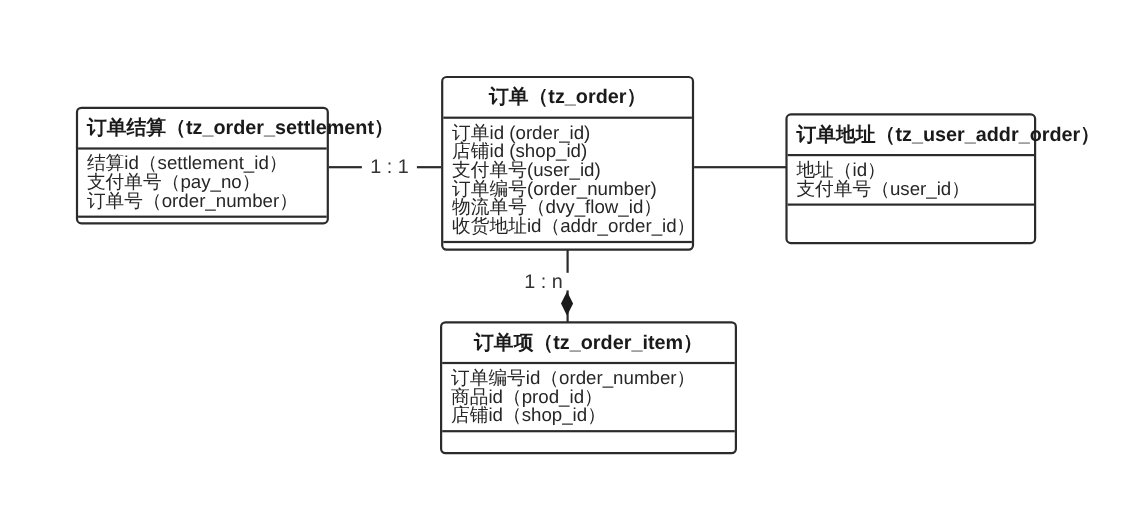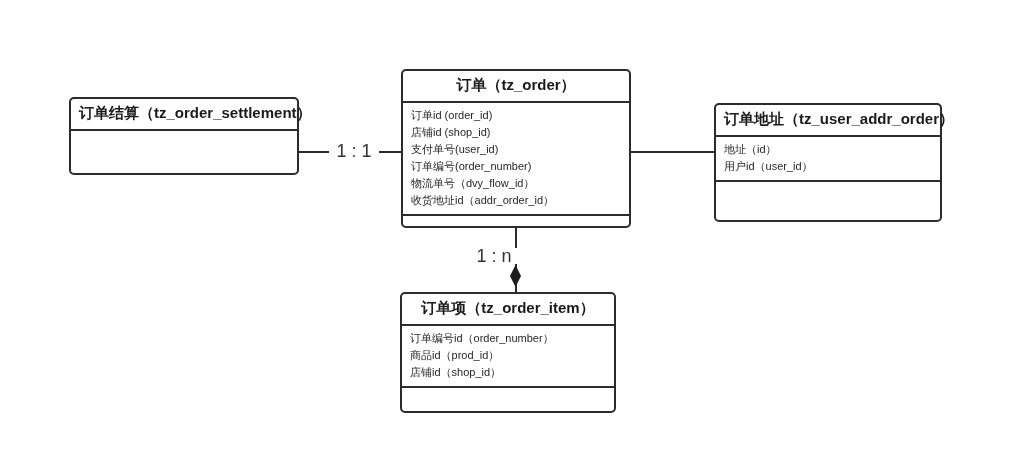--- a/index.html
+++ b/index.html
@@ -24,39 +24,39 @@
     position: absolute;
     box-sizing: border-box;
     border: 2px solid #2b2b2b;
     border-radius: 5px;
     background: #ffffff;
     z-index: 3;
   }
   .entity-header {
     box-sizing: border-box;
     text-align: center;
-    font-size: 15px;
+    font-size: 18px;
     color: #1a1a1a;
     padding: 5px 8px 6px 8px;
     border-bottom: 2px solid #2b2b2b;
     white-space: nowrap;
   }
   .entity-header .cn {
     font-weight: 700;
   }
   .entity-header .paren {
     font-weight: 700;
   }
   .entity-body {
     box-sizing: border-box;
     padding: 4px 8px 5px 8px;
     border-bottom: 2px solid #2b2b2b;
   }
   .attr {
-    font-size: 11px;
+    font-size: 17px;
     line-height: 17px;
     color: #262626;
     white-space: nowrap;
   }
   .entity-footer {
     box-sizing: border-box;
     height: 26px;
   }
 
   
@@ -100,48 +100,53 @@
 
   <div class="edge-h" style="left:299px; top:151px; width:102px;"></div>
   <div class="edge-label" style="left:329px; top:143px; width:42px;">1 : 1</div>
 
   <div class="edge-h" style="left:631px; top:151px; width:120px;"></div>
 
   <div class="edge-v" style="left:515px; top:227px; height:66px;"></div>
   <div class="edge-label" style="left:468px; top:248px; width:44px;">1 : n</div>
   <div class="diamond" style="left:510px; top:265px;"></div>
 
-  <div class="entity" style="left:69px; top:97px; width:230px; height:78px;">
+  <div class="entity" style="left:69px; top:97px; width:230px; height:107px;">
     <div class="entity-header"><span class="cn">订单结算</span><span class="paren">（</span><span class="paren">tz_order_settlement</span><span class="paren">）</span></div>
+    <div class="entity-body">
+      <div class="attr">结算id（settlement_id）</div>
+      <div class="attr">支付单号（pay_no）</div>
+      <div class="attr">订单号（order_number）</div>
+    </div>
     <div class="entity-footer"></div>
   </div>
 
   <div class="entity" style="left:401px; top:69px; width:230px; height:159px;">
     <div class="entity-header"><span class="cn">订单</span><span class="paren">（</span><span class="paren">tz_order</span><span class="paren">）</span></div>
     <div class="entity-body">
       <div class="attr">订单id (order_id)</div>
       <div class="attr">店铺id (shop_id)</div>
       <div class="attr">支付单号(user_id)</div>
       <div class="attr">订单编号(order_number)</div>
       <div class="attr">物流单号（dvy_flow_id）</div>
       <div class="attr">收货地址id（addr_order_id）</div>
     </div>
     <div class="entity-footer"></div>
   </div>
 
   <div class="entity" style="left:714px; top:103px; width:228px; height:119px;">
     <div class="entity-header"><span class="cn">订单地址</span><span class="paren">（</span><span class="paren">tz_user_addr_order</span><span class="paren">）</span></div>
     <div class="entity-body">
       <div class="attr">地址（id）</div>
-      <div class="attr">用户id（user_id）</div>
+      <div class="attr">支付单号（user_id）</div>
     </div>
     <div class="entity-footer"></div>
   </div>
 
-  <div class="entity" style="left:400px; top:292px; width:216px; height:121px;">
+  <div class="entity" style="left:400px; top:292px; width:270px; height:121px;">
     <div class="entity-header"><span class="cn">订单项</span><span class="paren">（</span><span class="paren">tz_order_item</span><span class="paren">）</span></div>
     <div class="entity-body">
       <div class="attr">订单编号id（order_number）</div>
       <div class="attr">商品id（prod_id）</div>
       <div class="attr">店铺id（shop_id）</div>
     </div>
     <div class="entity-footer"></div>
   </div>
 
 </div>

